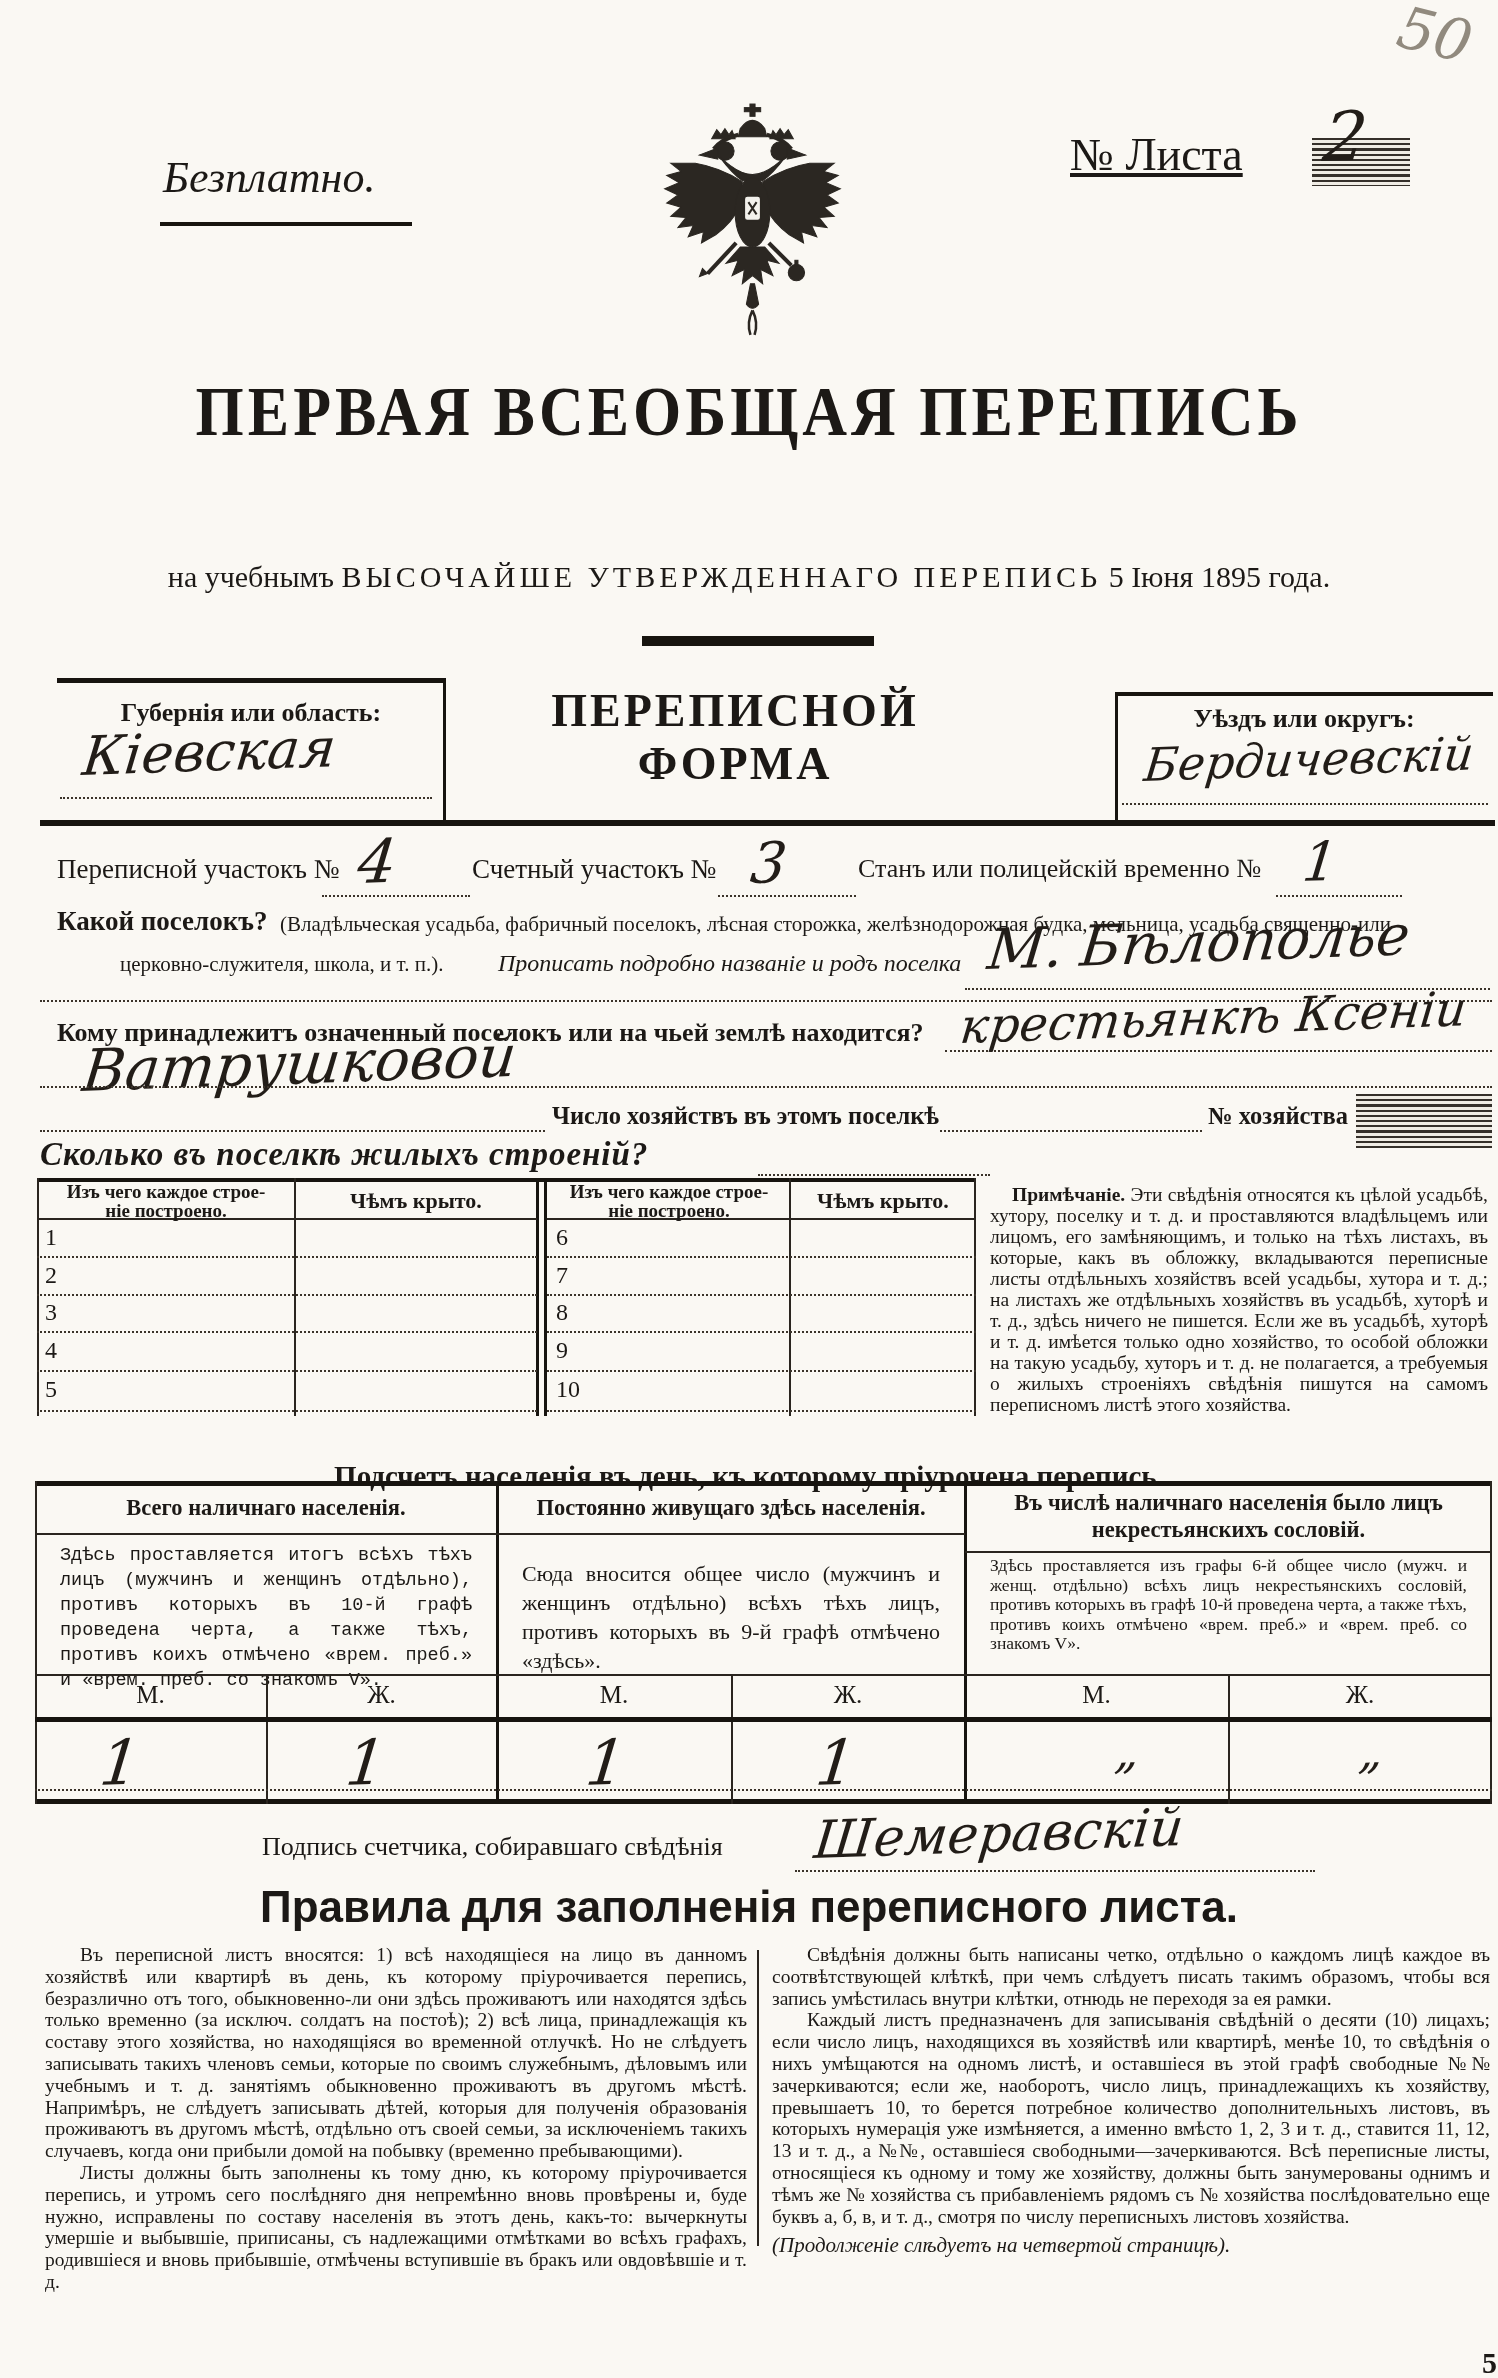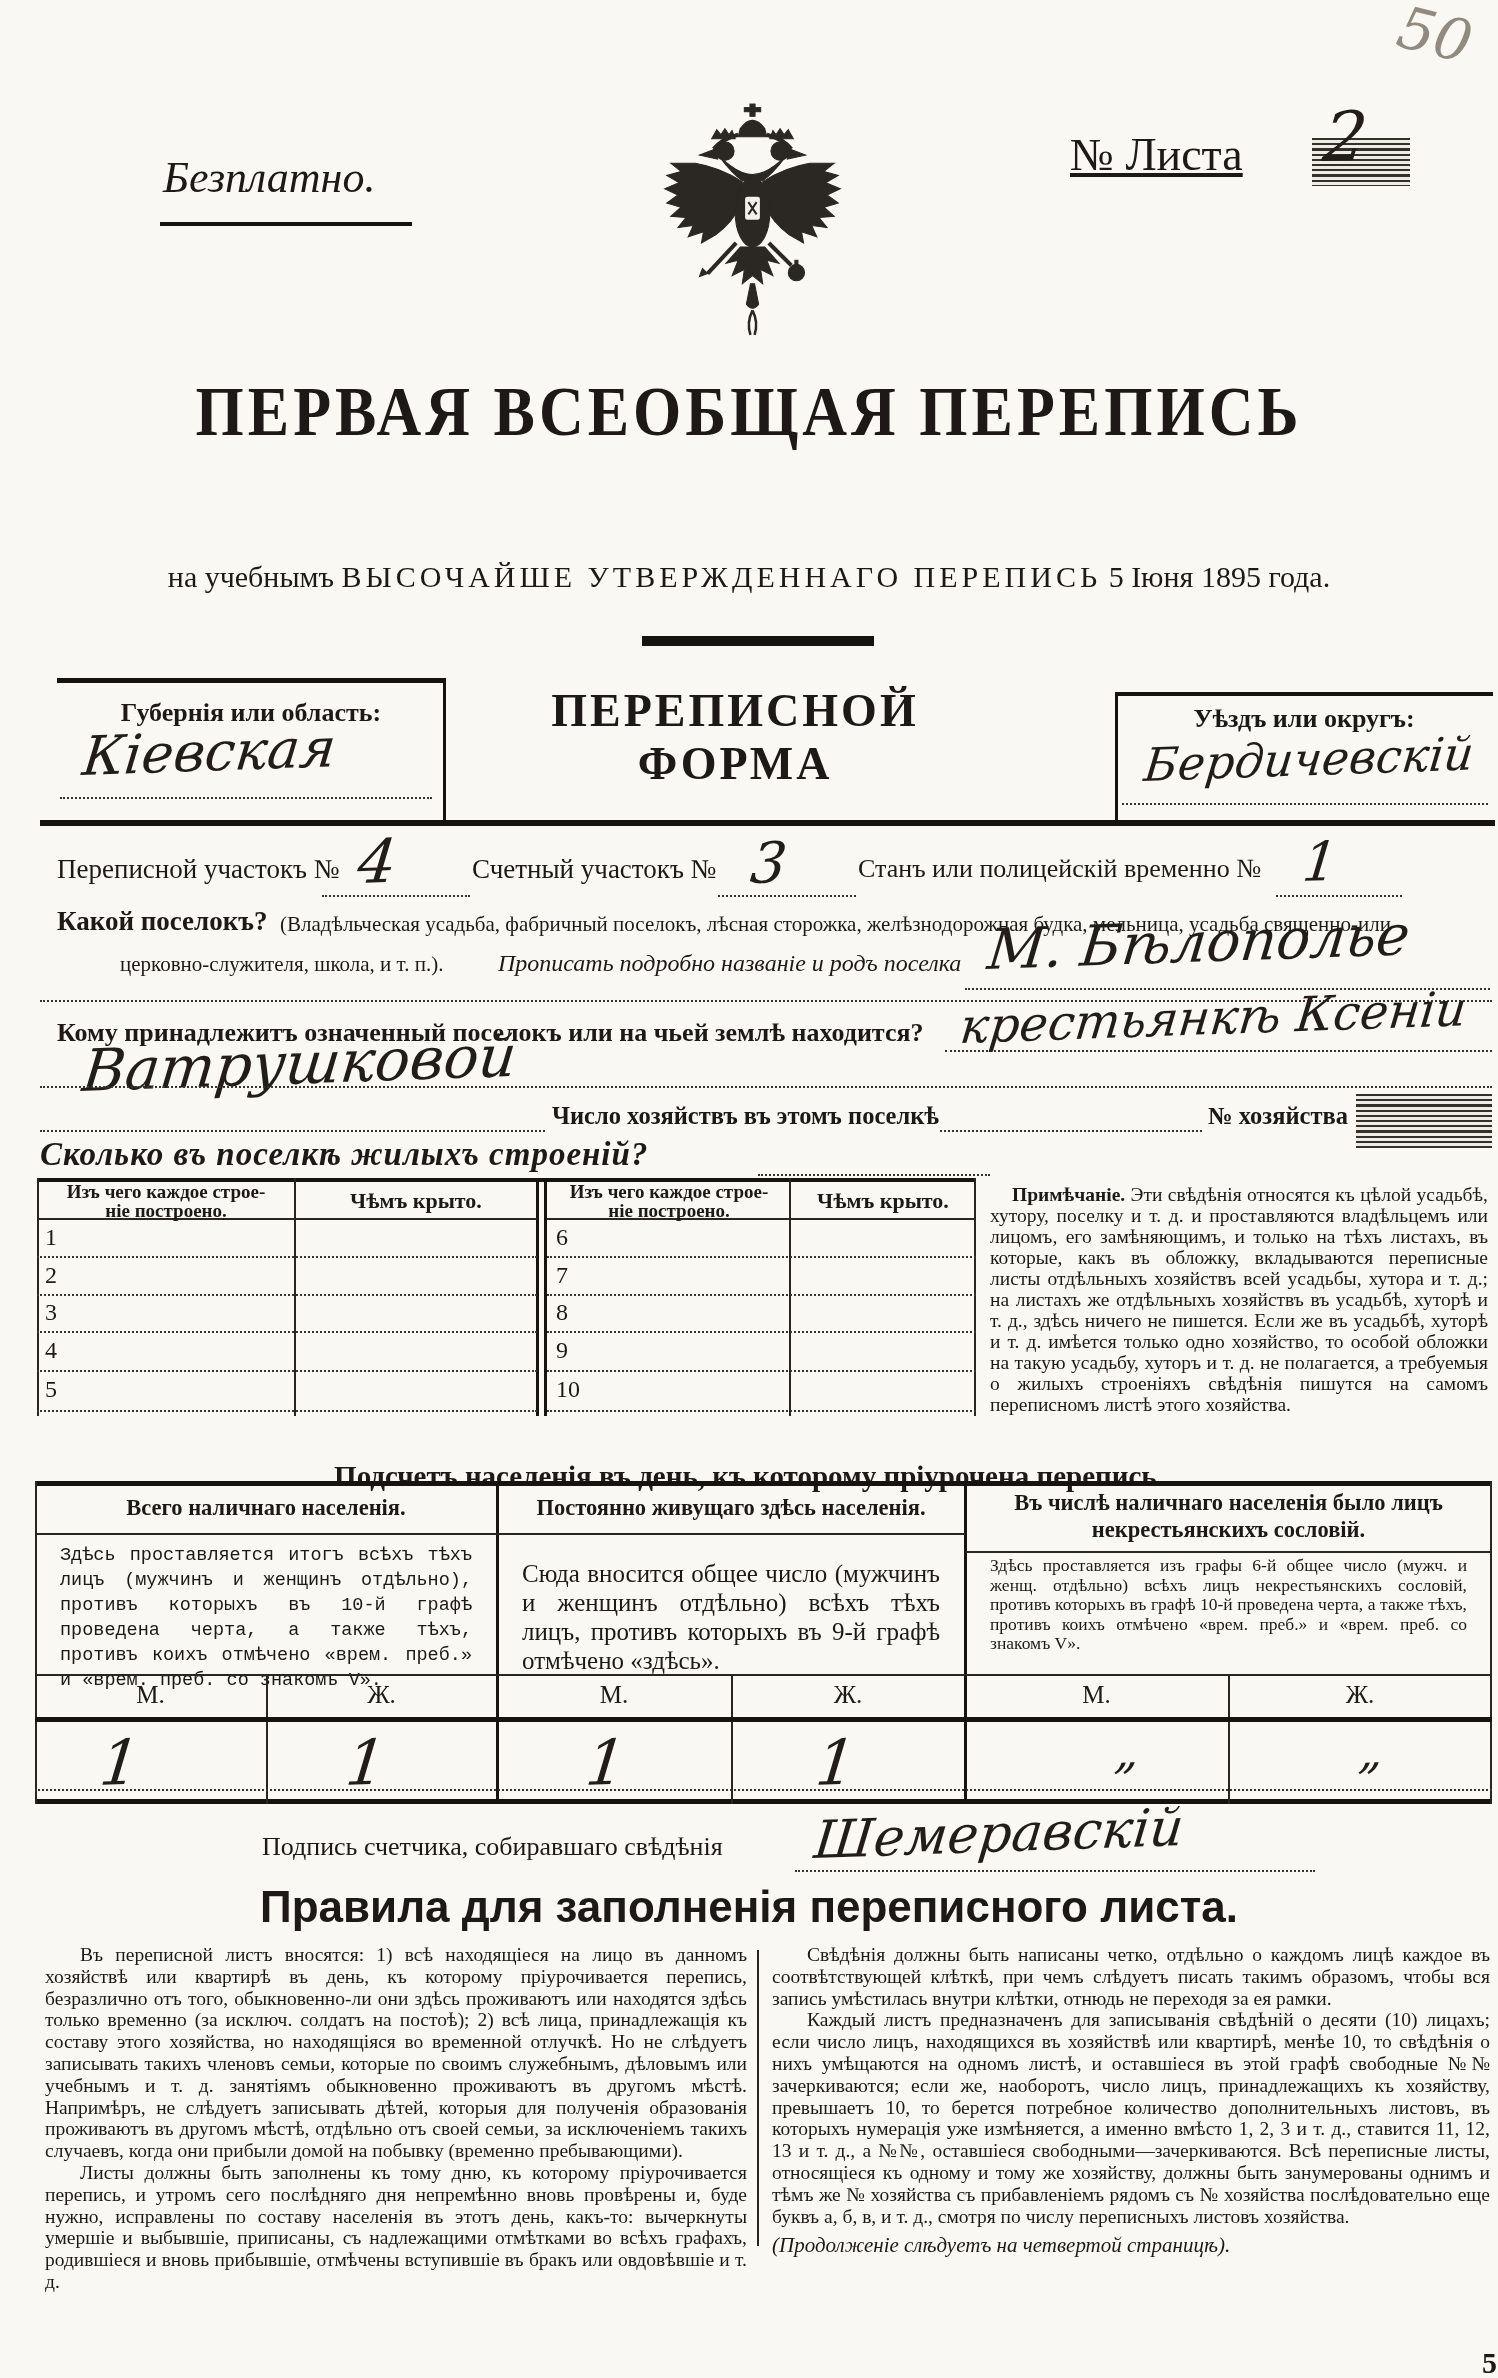--- a/index.html
+++ b/index.html
@@ -181,21 +181,21 @@
 
     <div class="abs ctr bold" style="left:0;top:14px;width:462px;font-size:22.5px;">Всего наличнаго населенія.</div>
     <div class="abs ctr bold" style="left:462px;top:14px;width:468px;font-size:22.5px;">Постоянно живущаго здѣсь населенія.</div>
     <div class="abs ctr bold preline" style="left:930px;top:8px;width:527px;font-size:22.5px;line-height:1.2;">Въ числѣ наличнаго населенія было лицъ
 некрестьянскихъ сословій.</div>
     <div class="abs thin" style="left:0;top:52px;width:462px;height:1.5px;"></div>
     <div class="abs thin" style="left:462px;top:52px;width:468px;height:1.5px;"></div>
     <div class="abs thin" style="left:930px;top:70px;width:527px;height:1.5px;"></div>
 
     <div class="abs just" style="left:25px;top:62px;width:412px;font-size:18.5px;line-height:25px;font-family:Liberation Mono, monospace;">Здѣсь проставляется итогъ всѣхъ тѣхъ лицъ (мужчинъ и женщинъ отдѣльно), противъ которыхъ въ 10-й графѣ проведена черта, а также тѣхъ, противъ коихъ отмѣчено «врем. преб.» и «врем. преб. со знакомъ V».</div>
-    <div class="abs just" style="left:25px;top:78px;width:418px;font-size:25px;line-height:29px;position:absolute;left:487px;">Сюда вносится общее число (мужчинъ и женщинъ отдѣльно) всѣхъ тѣхъ лицъ, противъ которыхъ въ 9-й графѣ отмѣчено «здѣсь».</div>
+    <div class="abs just" style="left:25px;top:78px;width:418px;font-size:22px;line-height:29px;position:absolute;left:487px;">Сюда вносится общее число (мужчинъ и женщинъ отдѣльно) всѣхъ тѣхъ лицъ, противъ которыхъ въ 9-й графѣ отмѣчено «здѣсь».</div>
     <div class="abs just" style="left:955px;top:75px;width:477px;font-size:17.5px;line-height:19.5px;">Здѣсь проставляется изъ графы 6-й общее число (мужч. и женщ. отдѣльно) всѣхъ лицъ некрестьянскихъ сословій, противъ которыхъ въ графѣ 10-й проведена черта, а также тѣхъ, противъ коихъ отмѣчено «врем. преб.» и «врем. преб. со знакомъ V».</div>
 
     <div class="abs thin" style="left:0;top:193px;width:1457px;height:1.5px;"></div>
     <div class="abs thin" style="left:231px;top:193px;width:1.5px;height:130px;"></div>
     <div class="abs thin" style="left:696px;top:193px;width:1.5px;height:130px;"></div>
     <div class="abs thin" style="left:1193px;top:193px;width:1.5px;height:130px;"></div>
 
     <div class="abs ctr" style="left:0;top:200px;width:231px;font-size:25px;">М.</div>
     <div class="abs ctr" style="left:231px;top:200px;width:231px;font-size:25px;">Ж.</div>
     <div class="abs ctr" style="left:462px;top:200px;width:234px;font-size:25px;">М.</div>

